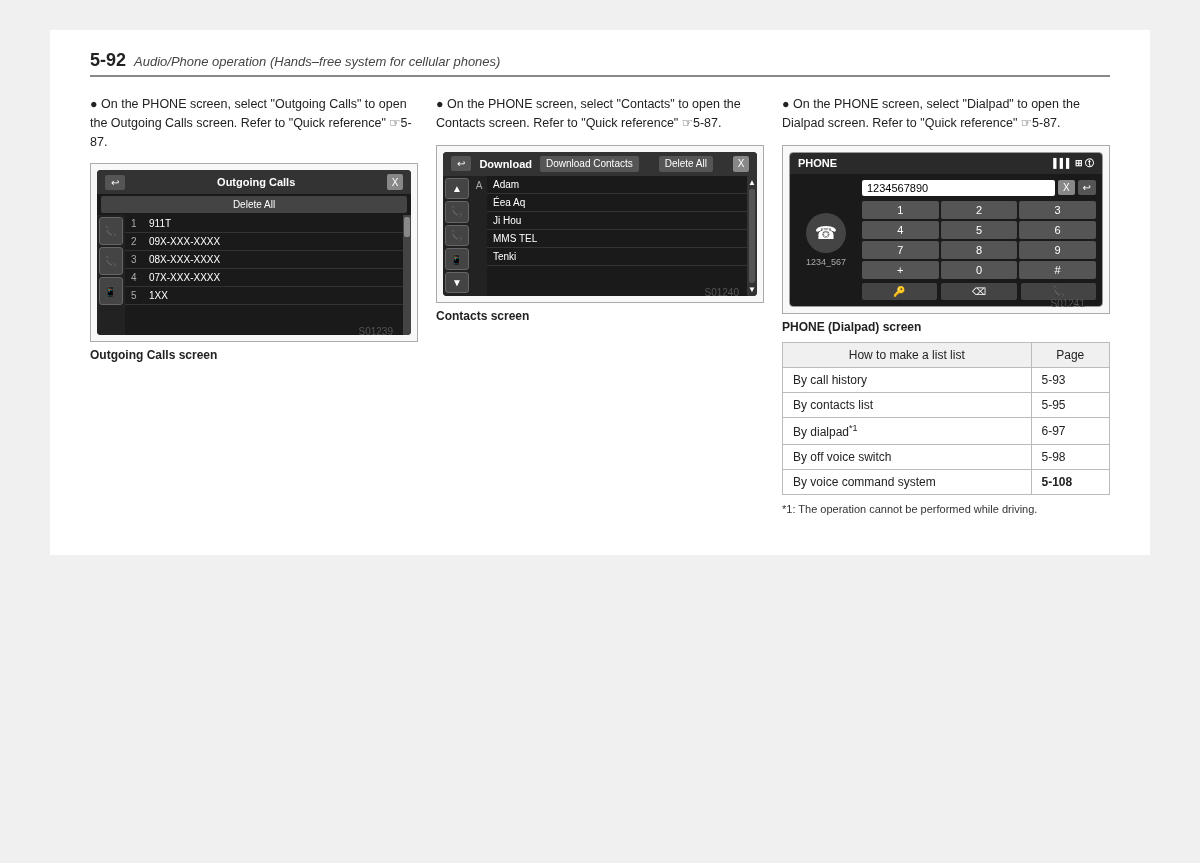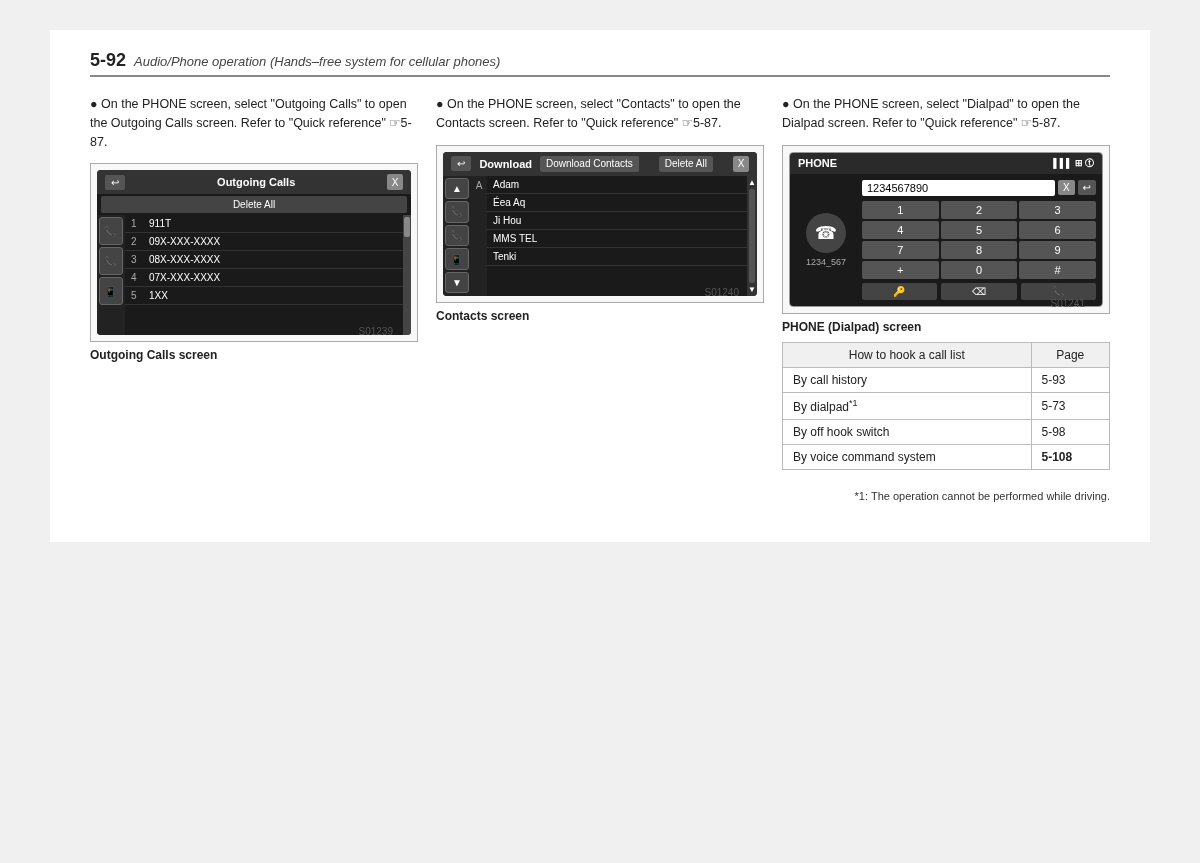--- a/index.html
+++ b/index.html
@@ -411,23 +411,22 @@
     }
     .ref-table td {
       border: 1px solid #bbb;
       padding: 5px 10px;
     }
     .ref-table td:last-child {
       text-align: left;
     }
     .footnote {
       font-size: 11px;
-      margin-top: 20px;
+      margin-top: 8px;
       color: #333;
-      text-align: right;
     }
     sup {
       font-size: 9px;
     }
     .bold-page {
       font-weight: bold;
     }
   </style>
 </head>
 <body>
@@ -577,35 +576,39 @@
             </div>
           </div>
         </div>
         <span class="screen-id">S01241</span>
       </div>
       <div class="screen-caption">PHONE (Dialpad) screen</div>
 
       <table class="ref-table">
         <thead>
           <tr>
-            <th>How to hook a call list</th>
+            <th>How to make a list list</th>
             <th>Page</th>
           </tr>
         </thead>
         <tbody>
           <tr>
             <td>By call history</td>
             <td>5-93</td>
           </tr>
           <tr>
-            <td>By dialpad<sup>*1</sup></td>
-            <td>5-73</td>
+            <td>By contacts list</td>
+            <td>5-95</td>
           </tr>
           <tr>
-            <td>By off hook switch</td>
+            <td>By dialpad<sup>*1</sup></td>
+            <td>6-97</td>
+          </tr>
+          <tr>
+            <td>By off voice switch</td>
             <td>5-98</td>
           </tr>
           <tr>
             <td>By voice command system</td>
             <td><span class="bold-page">5-108</span></td>
           </tr>
         </tbody>
       </table>
       <div class="footnote">
         *1: The operation cannot be performed while driving.

